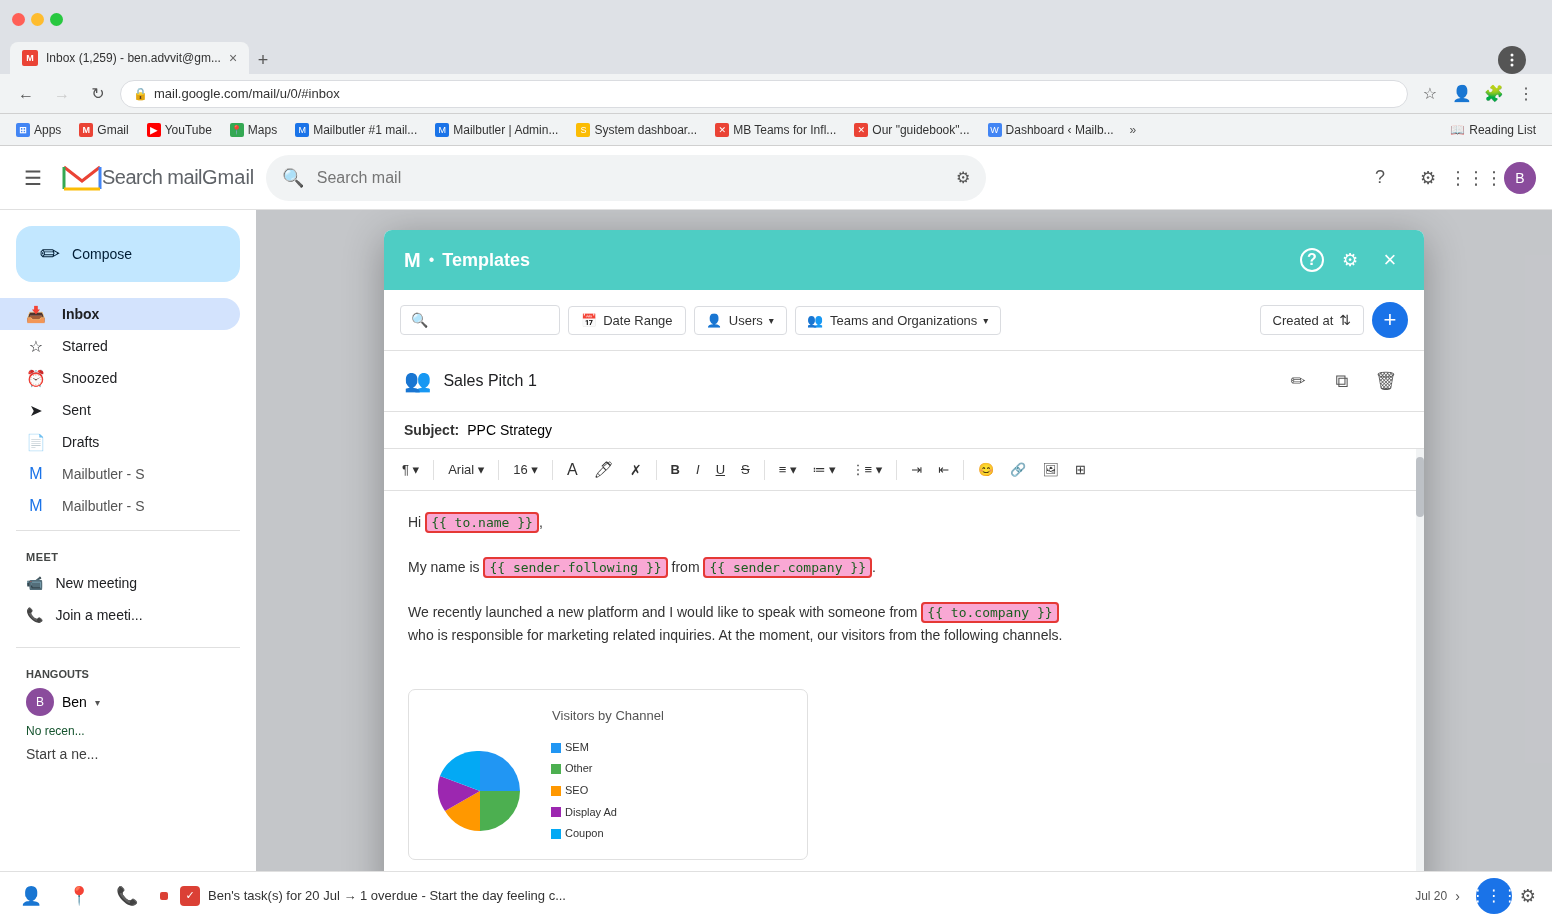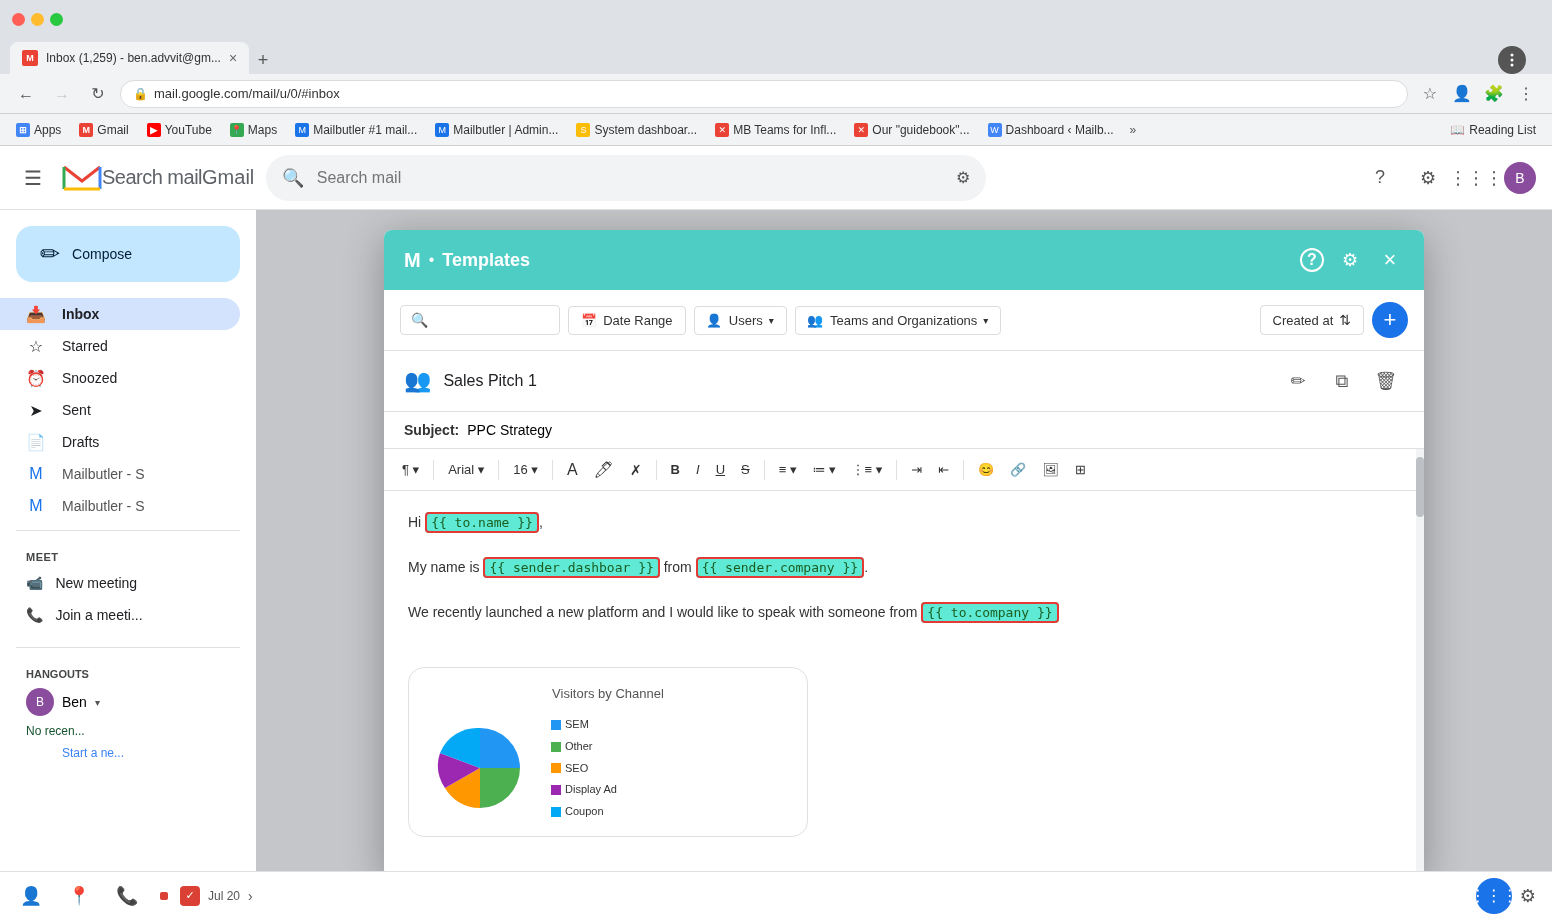--- a/index.html
+++ b/index.html
@@ -56,21 +56,21 @@
     
     .meet-section { padding: 8px 0; }
     .meet-title { font-size: 11px; font-weight: 700; color: #444746; padding: 4px 26px; text-transform: uppercase; letter-spacing: 0.5px; }
     .meet-item { display: flex; align-items: center; gap: 12px; padding: 0 26px; height: 32px; cursor: pointer; font-size: 14px; color: #202124; }
 
     .hangouts-section { padding: 8px 0 4px; }
     .hangouts-title { font-size: 11px; font-weight: 700; color: #444746; padding: 4px 26px; text-transform: uppercase; }
     .hangouts-user { display: flex; align-items: center; gap: 8px; padding: 4px 26px; font-size: 14px; cursor: pointer; }
     .hangouts-avatar { width: 28px; height: 28px; border-radius: 50%; background: #8a4c9c; display: flex; align-items: center; justify-content: center; color: white; font-size: 12px; }
     .no-recent { font-size: 12px; color: #14532d; padding: 4px 26px; }
-    .start-new-link { font-size: 12px; color: #3b82f6; padding: 4px 26px; cursor: pointer; margin-left: 36px; }
+    .start-new-link { font-size: 14px; color: #404040; padding: 4px 26px; cursor: pointer; }
 
     
     .bottom-taskbar { position: fixed; bottom: 0; left: 0; right: 0; height: 48px; background: white; border-top: 1px solid #e0e0e0; display: flex; align-items: center; padding: 0 16px; gap: 8px; z-index: 1000; }
     .taskbar-left { display: flex; gap: 16px; align-items: center; }
     .taskbar-icon { width: 32px; height: 32px; border-radius: 50%; display: flex; align-items: center; justify-content: center; color: #555; font-size: 18px; cursor: pointer; }
     .taskbar-notification { flex: 1; display: flex; align-items: center; gap: 8px; padding: 0 8px; }
     .todoist-icon { width: 20px; height: 20px; background: #DB4035; border-radius: 4px; display: flex; align-items: center; justify-content: center; color: white; font-size: 11px; flex-shrink: 0; }
     .taskbar-notif-text { font-size: 13px; color: #333; flex: 1; overflow: hidden; text-overflow: ellipsis; white-space: nowrap; }
     .taskbar-notif-date { font-size: 12px; color: #555; }
     .taskbar-notif-arrow { color: #555; font-size: 14px; cursor: pointer; }
@@ -110,22 +110,22 @@
     .subject-label { font-weight: 600; }
     .subject-value { color: #000000; }
     .editor-toolbar { display: flex; align-items: center; gap: 4px; padding: 8px 12px; border-bottom: 1px solid #e0e0e0; background: white; flex-wrap: wrap; }
     .editor-toolbar-btn { padding: 3px 6px; border: none; background: none; cursor: pointer; color: #333; font-size: 13px; border-radius: 3px; display: flex; align-items: center; gap: 2px; }
     .editor-toolbar-separator { width: 1px; height: 20px; background: #e0e0e0; margin: 0 4px; }
     .editor-toolbar-btn.bold { font-weight: bold; }
     .editor-toolbar-btn.italic { font-style: italic; }
     .editor-toolbar-btn.underline { text-decoration: underline; }
     .editor-toolbar-btn.strikethrough { text-decoration: line-through; }
     .editor-body { padding: 20px 24px; font-size: 14px; line-height: 1.6; color: #333; min-height: 300px; }
-    .template-var { background: #5eead4; color: #1b5e20; border: 2px solid #e53935; border-radius: 4px; padding: 1px 4px; font-family: monospace; font-size: 13px; }
-    .chart-container { margin: 20px 0; border: 1px solid #e0e0e0; border-radius: 16px; padding: 16px; max-width: 400px; }
+    .template-var { background: #f9a8d4; color: #1b5e20; border: 2px solid #e53935; border-radius: 4px; padding: 1px 4px; font-family: monospace; font-size: 13px; }
+    .chart-container { margin: 20px 0; border: 1px solid #e0e0e0; border-radius: 7px; padding: 16px; max-width: 400px; }
     .chart-title { font-size: 13px; color: #555; text-align: center; margin-bottom: 12px; }
     .chart-legend { display: flex; flex-direction: column; gap: 4px; font-size: 11px; }
     .legend-item { display: flex; align-items: center; gap: 4px; }
     .legend-dot { width: 10px; height: 10px; flex-shrink: 0; }
 
     
     .modal-scrollbar { width: 8px; background: #f1f3f4; display: flex; flex-direction: column; }
     .scrollbar-thumb { width: 8px; height: 60px; background: #bdc1c6; border-radius: 4px; margin: 8px auto; cursor: pointer; }
     .template-editor-wrapper { display: flex; flex: 1; overflow: hidden; }
     .template-editor-content { flex: 1; overflow-y: auto; }
@@ -415,25 +415,28 @@
                   <button class="editor-toolbar-btn">🖼</button>
                   <button class="editor-toolbar-btn">⊞</button>
                 </div>
 
                 <div class="editor-body">
                   <p>
                     <span>Hi </span><span class="template-var">{{ to.name }}</span><span>,</span>
                   </p>
                   <br>
                   <p>
-                    <span>My name is </span><span class="template-var">{{ sender.dashboar }}</span><span> from </span><span class="template-var">{{ sender.company }}</span><span>.</span>
+                    <span>My name is </span><span class="template-var">{{ sender.following }}</span><span> from </span><span class="template-var">{{ sender.company }}</span><span>.</span>
                   </p>
                   <br>
                   <p>
                     <span>We recently launched a new platform and I would like to speak with someone from </span><span class="template-var">{{ to.company }}</span>
+                  </p>
+                  <p>
+                    <span>who is responsible for marketing related inquiries. At the moment, our visitors from the following channels.</span>
                   </p>
                   <br>
                   
                   <div class="chart-container">
                     <div class="chart-title">Visitors by Channel</div>
                     <div style="display:flex; gap:16px; align-items:center;">
 
                       <svg width="110" height="90" viewBox="0 0 110 90">
 
                         <path d="M55 45 L55 5 A40 40 0 0 1 95 45 Z" fill="#2196F3"></path>
@@ -484,20 +487,21 @@
 
 <div class="bottom-taskbar">
   <div class="taskbar-left">
     <div class="taskbar-icon">👤</div>
     <div class="taskbar-icon">📍</div>
     <div class="taskbar-icon">📞</div>
   </div>
   <div class="taskbar-notification">
     <div style="width:8px;height:8px;background:#DB4035;border-radius:2px;margin-right:4px;flex-shrink:0;"></div>
     <div class="todoist-icon">✓</div>
+    <span class="taskbar-notif-text">Ben's task(s) for 20 Jul → 1 overdue - Start the day feeling c...</span>
     <span class="taskbar-notif-date">Jul 20</span>
     <span class="taskbar-notif-arrow">›</span>
   </div>
   <div class="taskbar-right">
     <div class="taskbar-grid-btn">⋮⋮⋮</div>
     <div class="taskbar-settings">⚙</div>
   </div>
 </div>
 
 </body></html>

